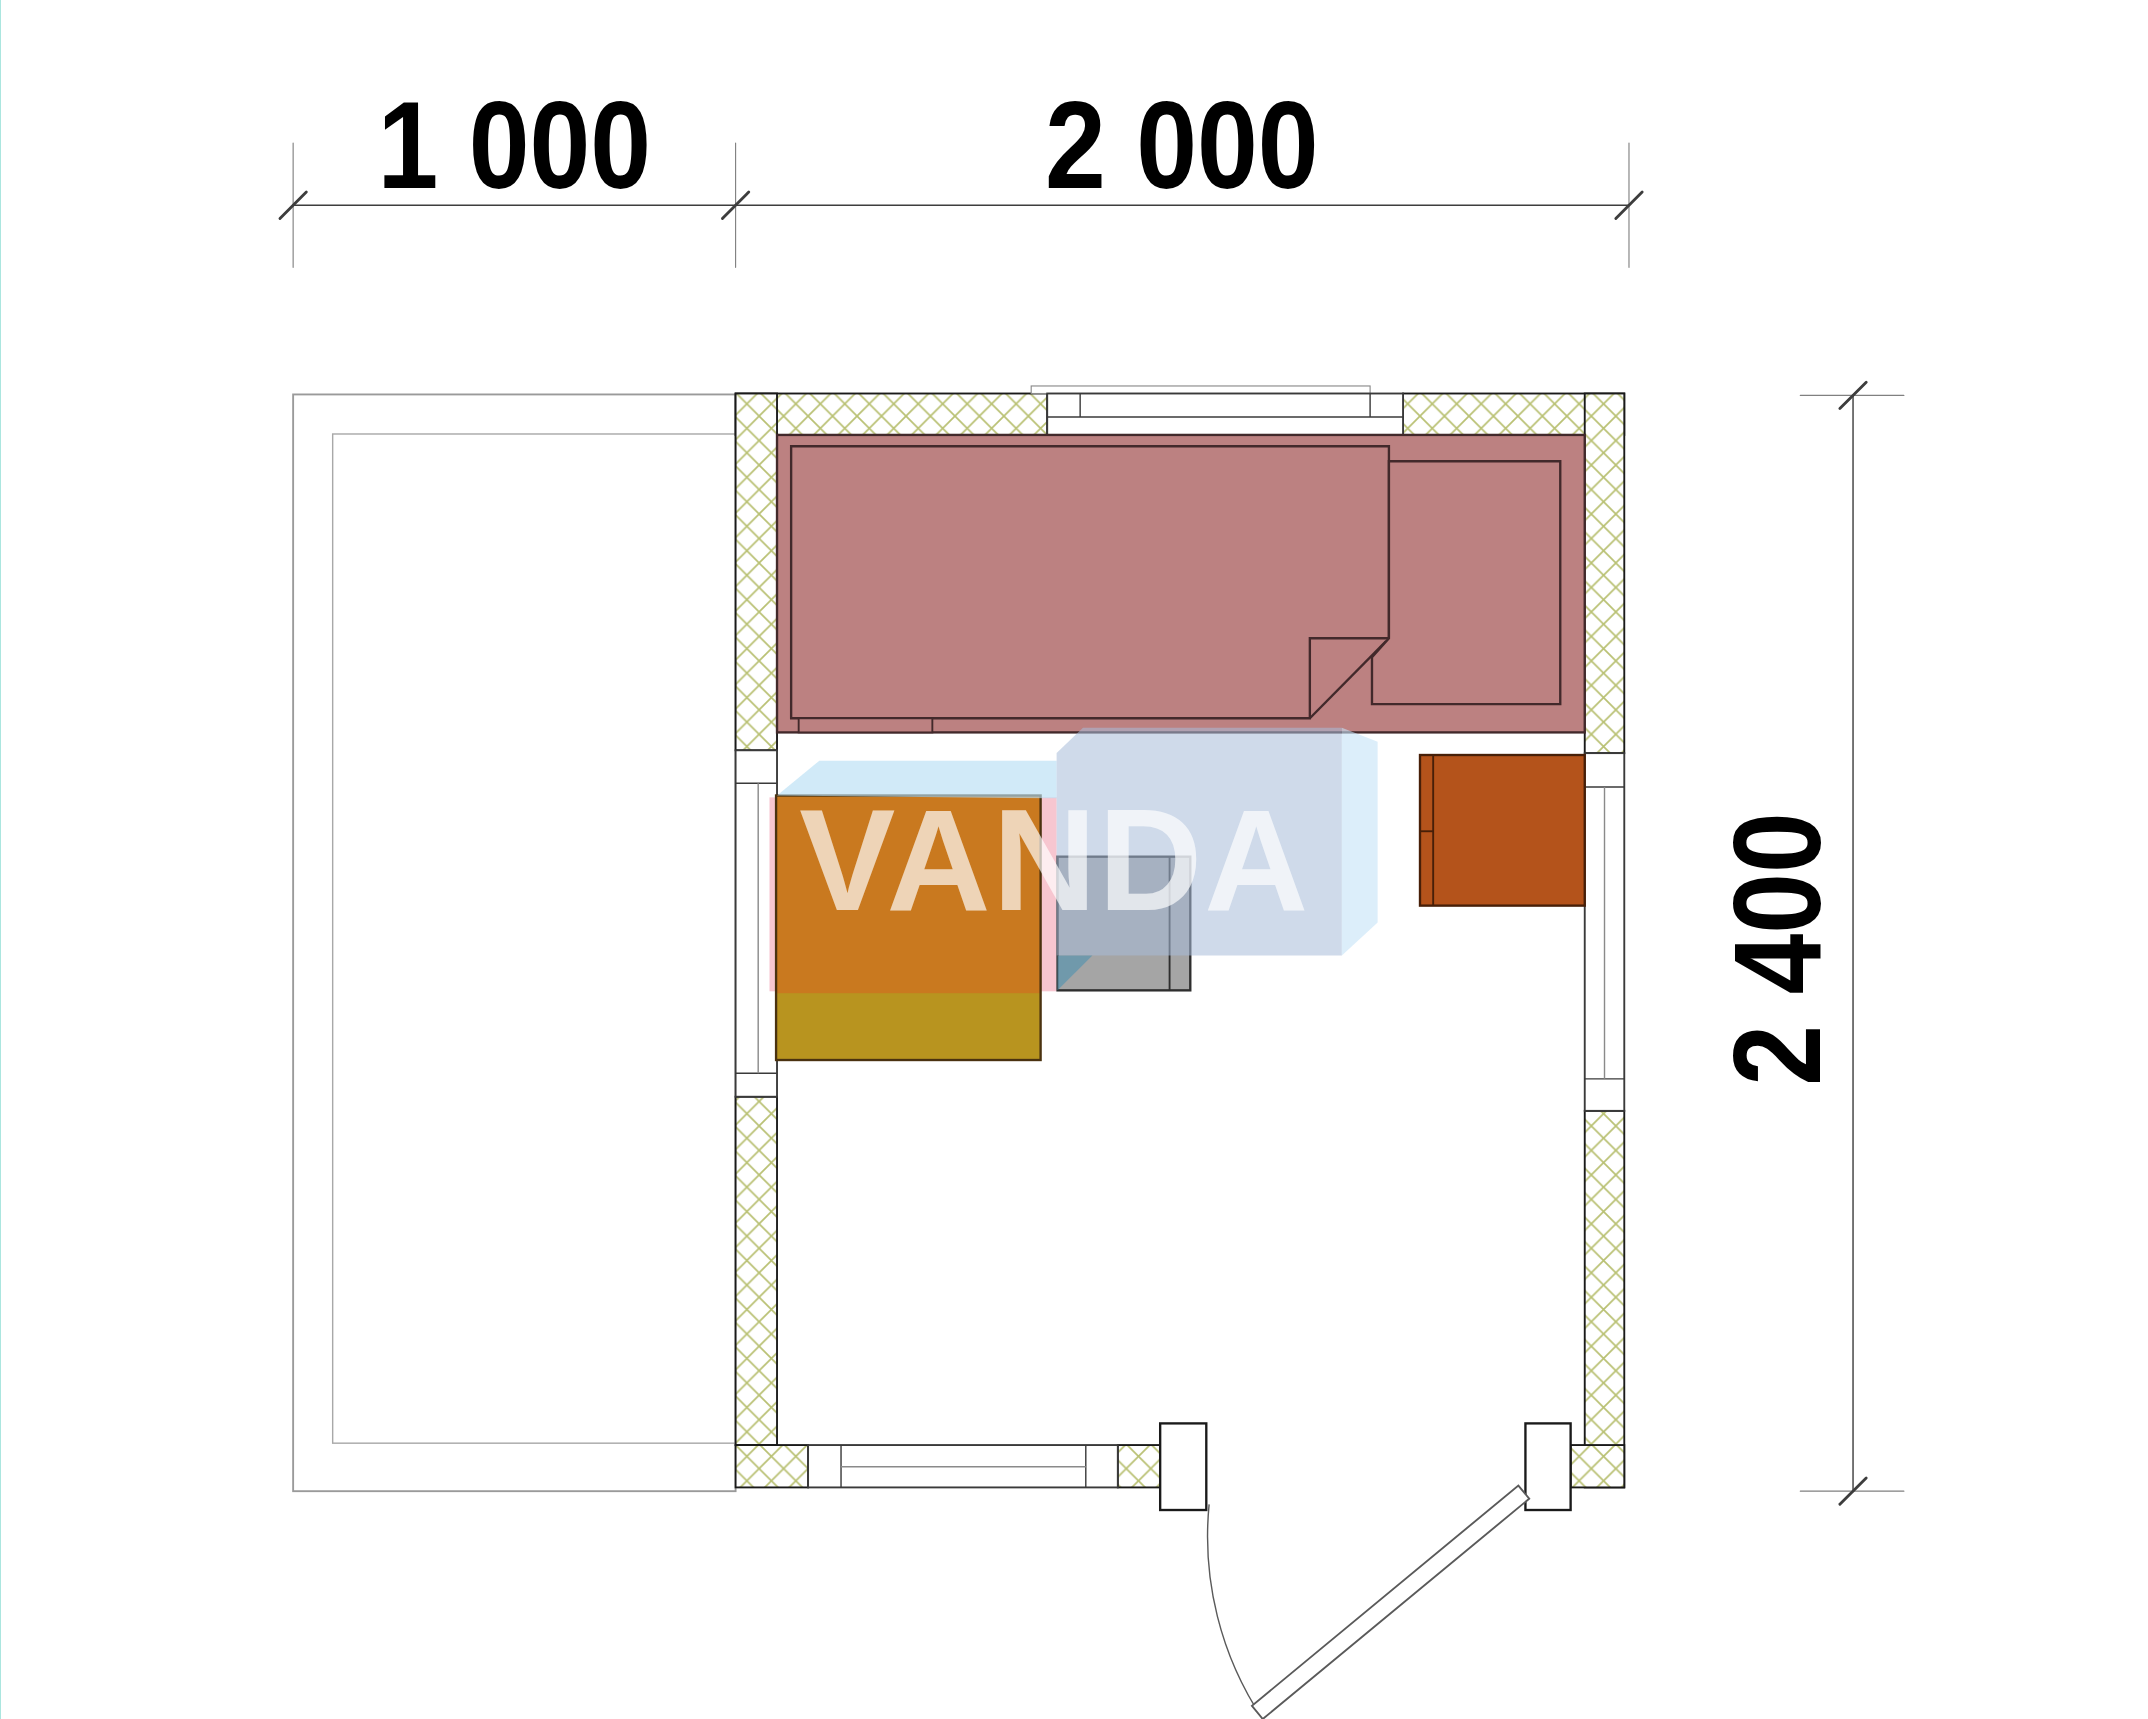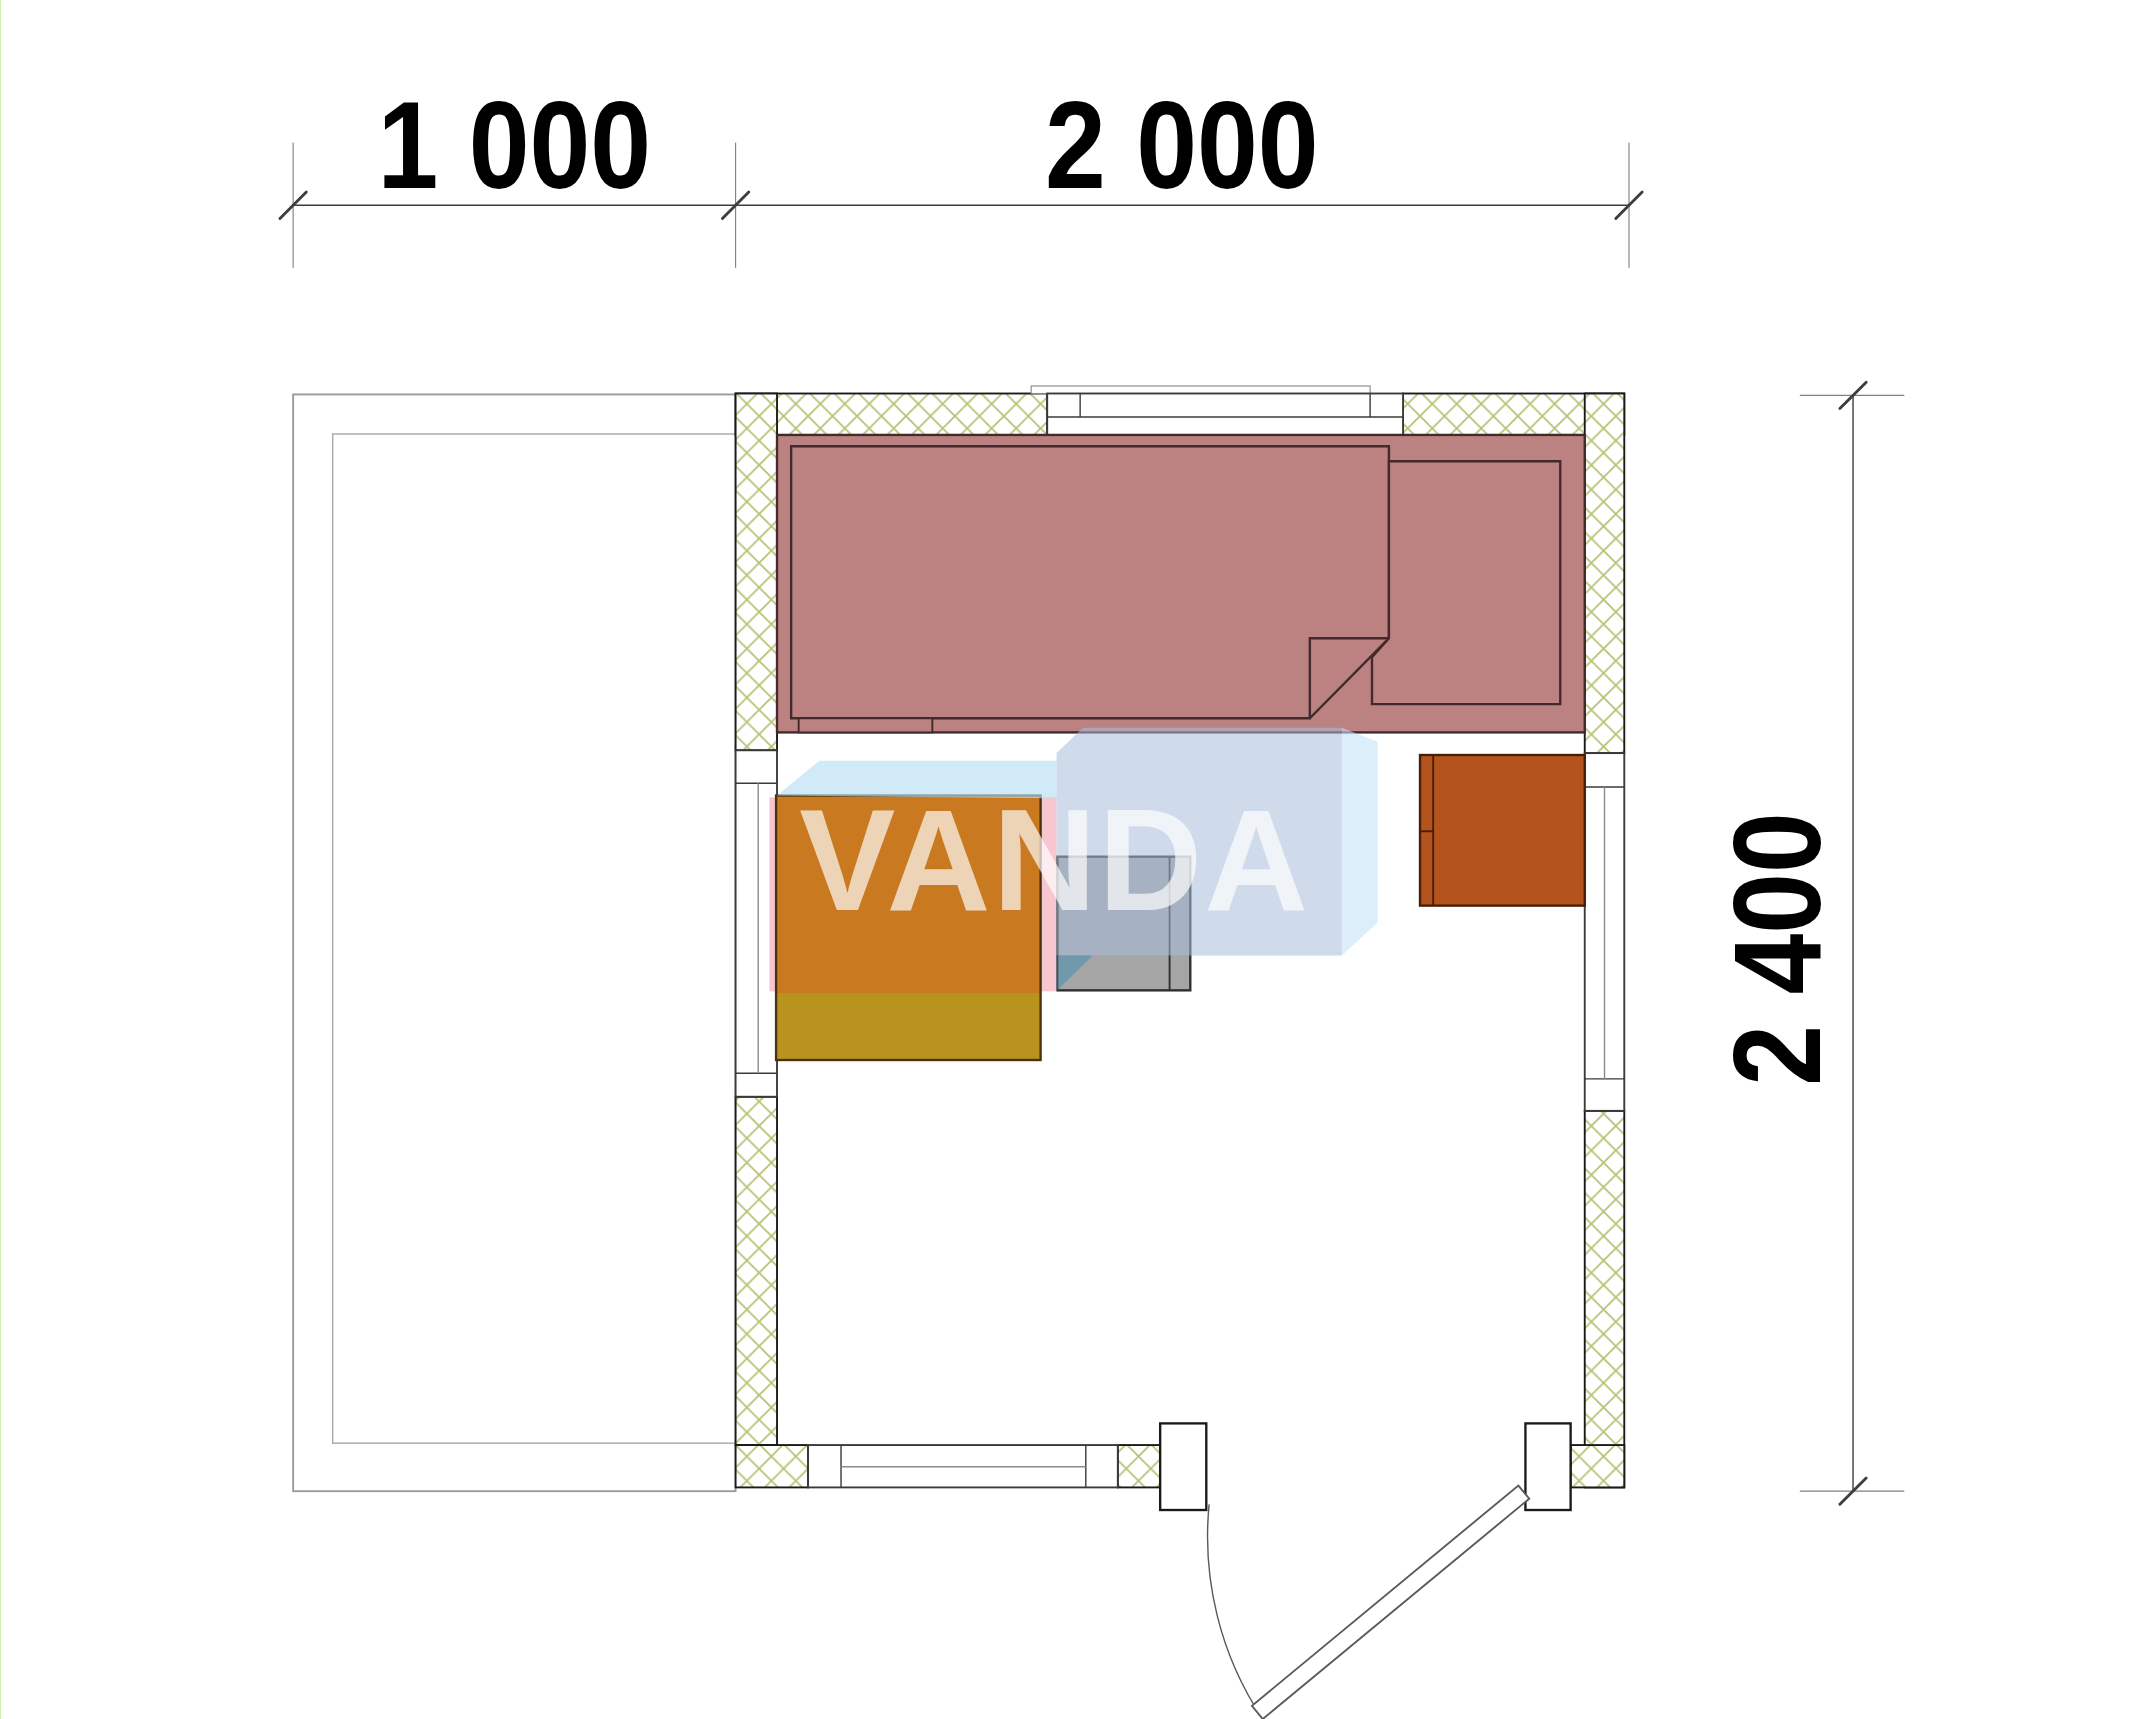--- a/index.html
+++ b/index.html
@@ -1,16 +1,16 @@
 <!DOCTYPE html>
 <html style="font-size:15px"><head>
 <meta charset="utf-8">
 <style>
   html,body{margin:0;padding:0;background:#ffffff;}
-  .canvas{position:relative;width:2149px;height:1719px;background:#84cc16;overflow:hidden;}
+  .canvas{position:relative;width:2149px;height:1719px;background:#14b8a6;overflow:hidden;}
   svg{display:block;}
   text{font-family:"Liberation Sans", sans-serif;}
   .dim-text{font-weight:bold;fill:#000000;}
 </style>
 </head>
 <body>
 
 <div class="canvas">
 <svg width="2149" height="1719" viewBox="0 0 2282 1826" xmlns="http://www.w3.org/2000/svg">
   <defs>

